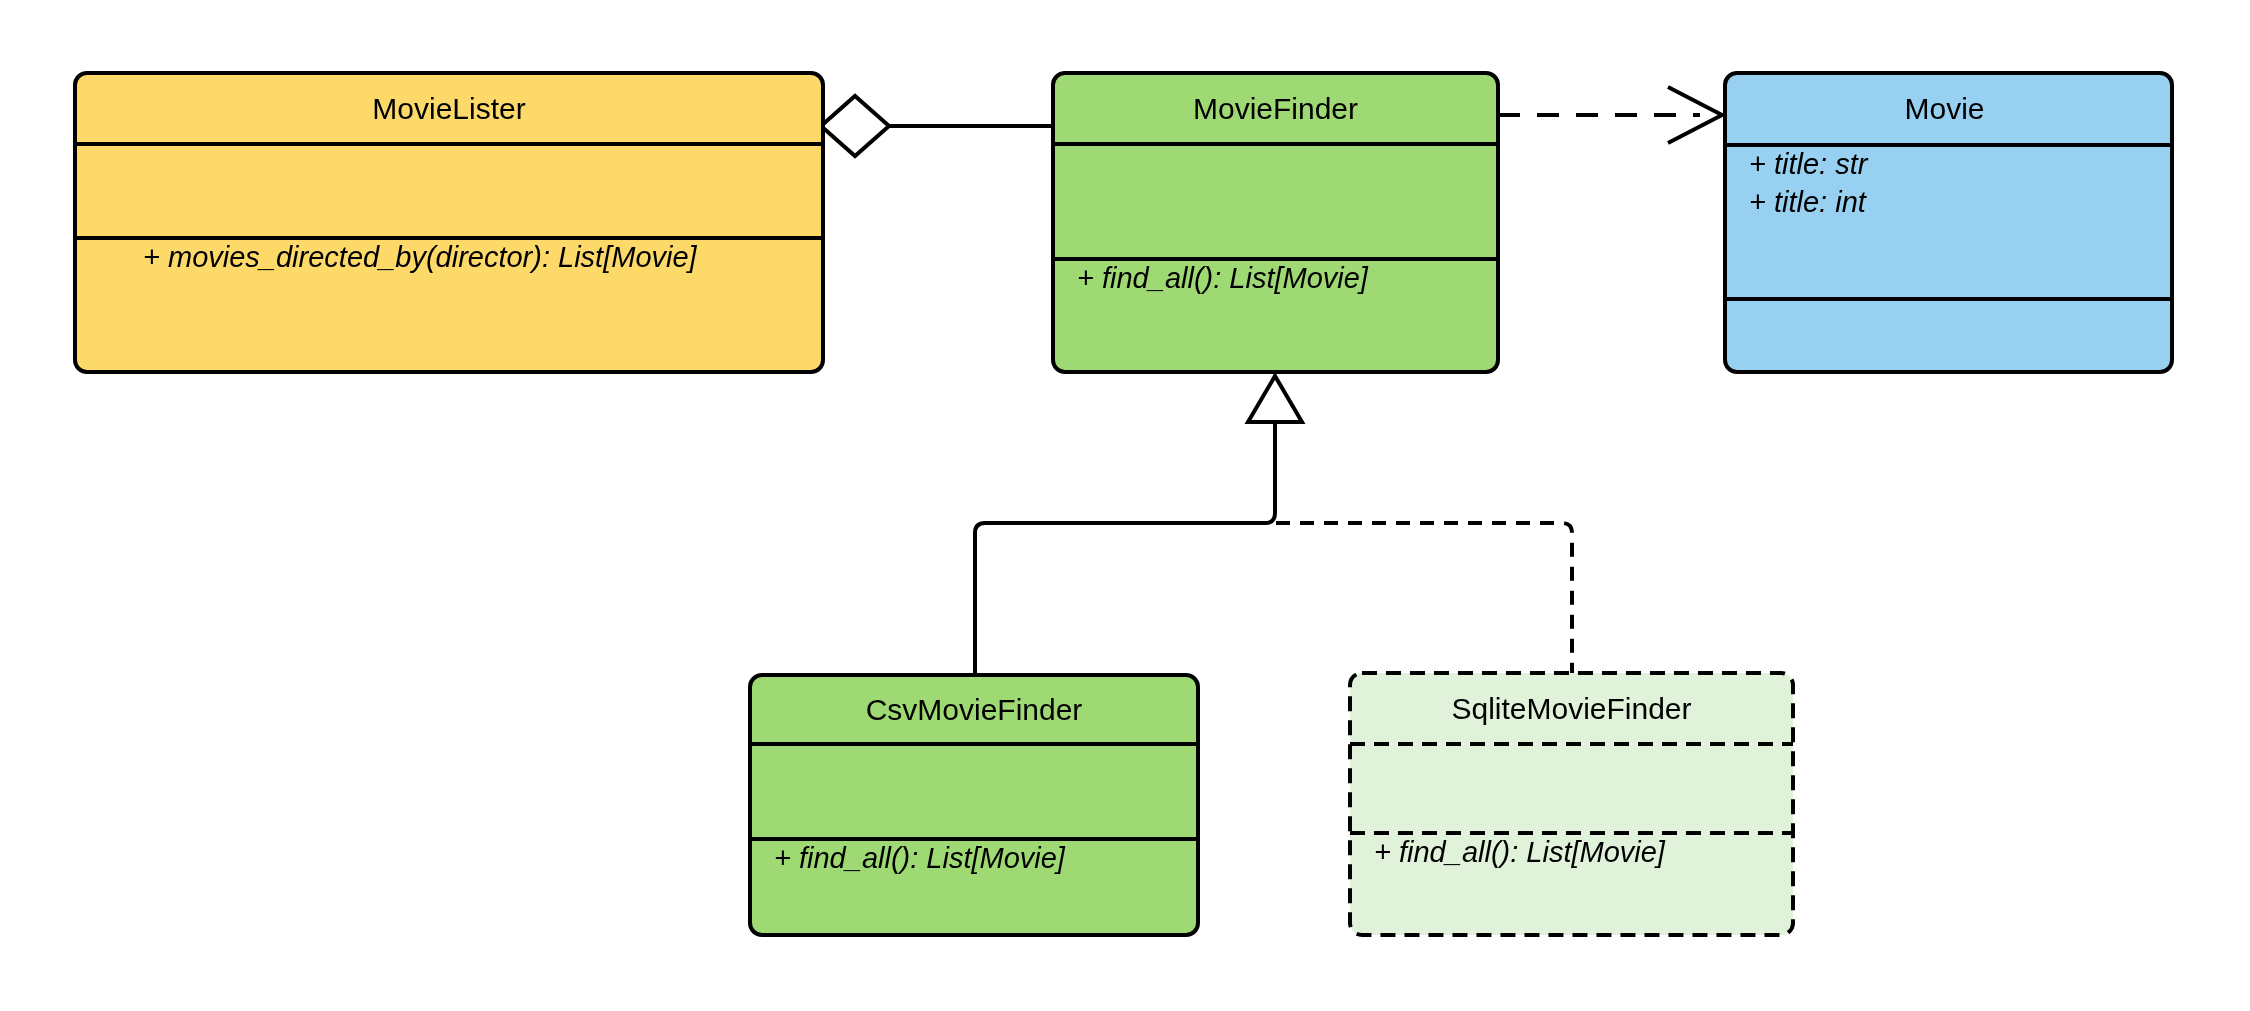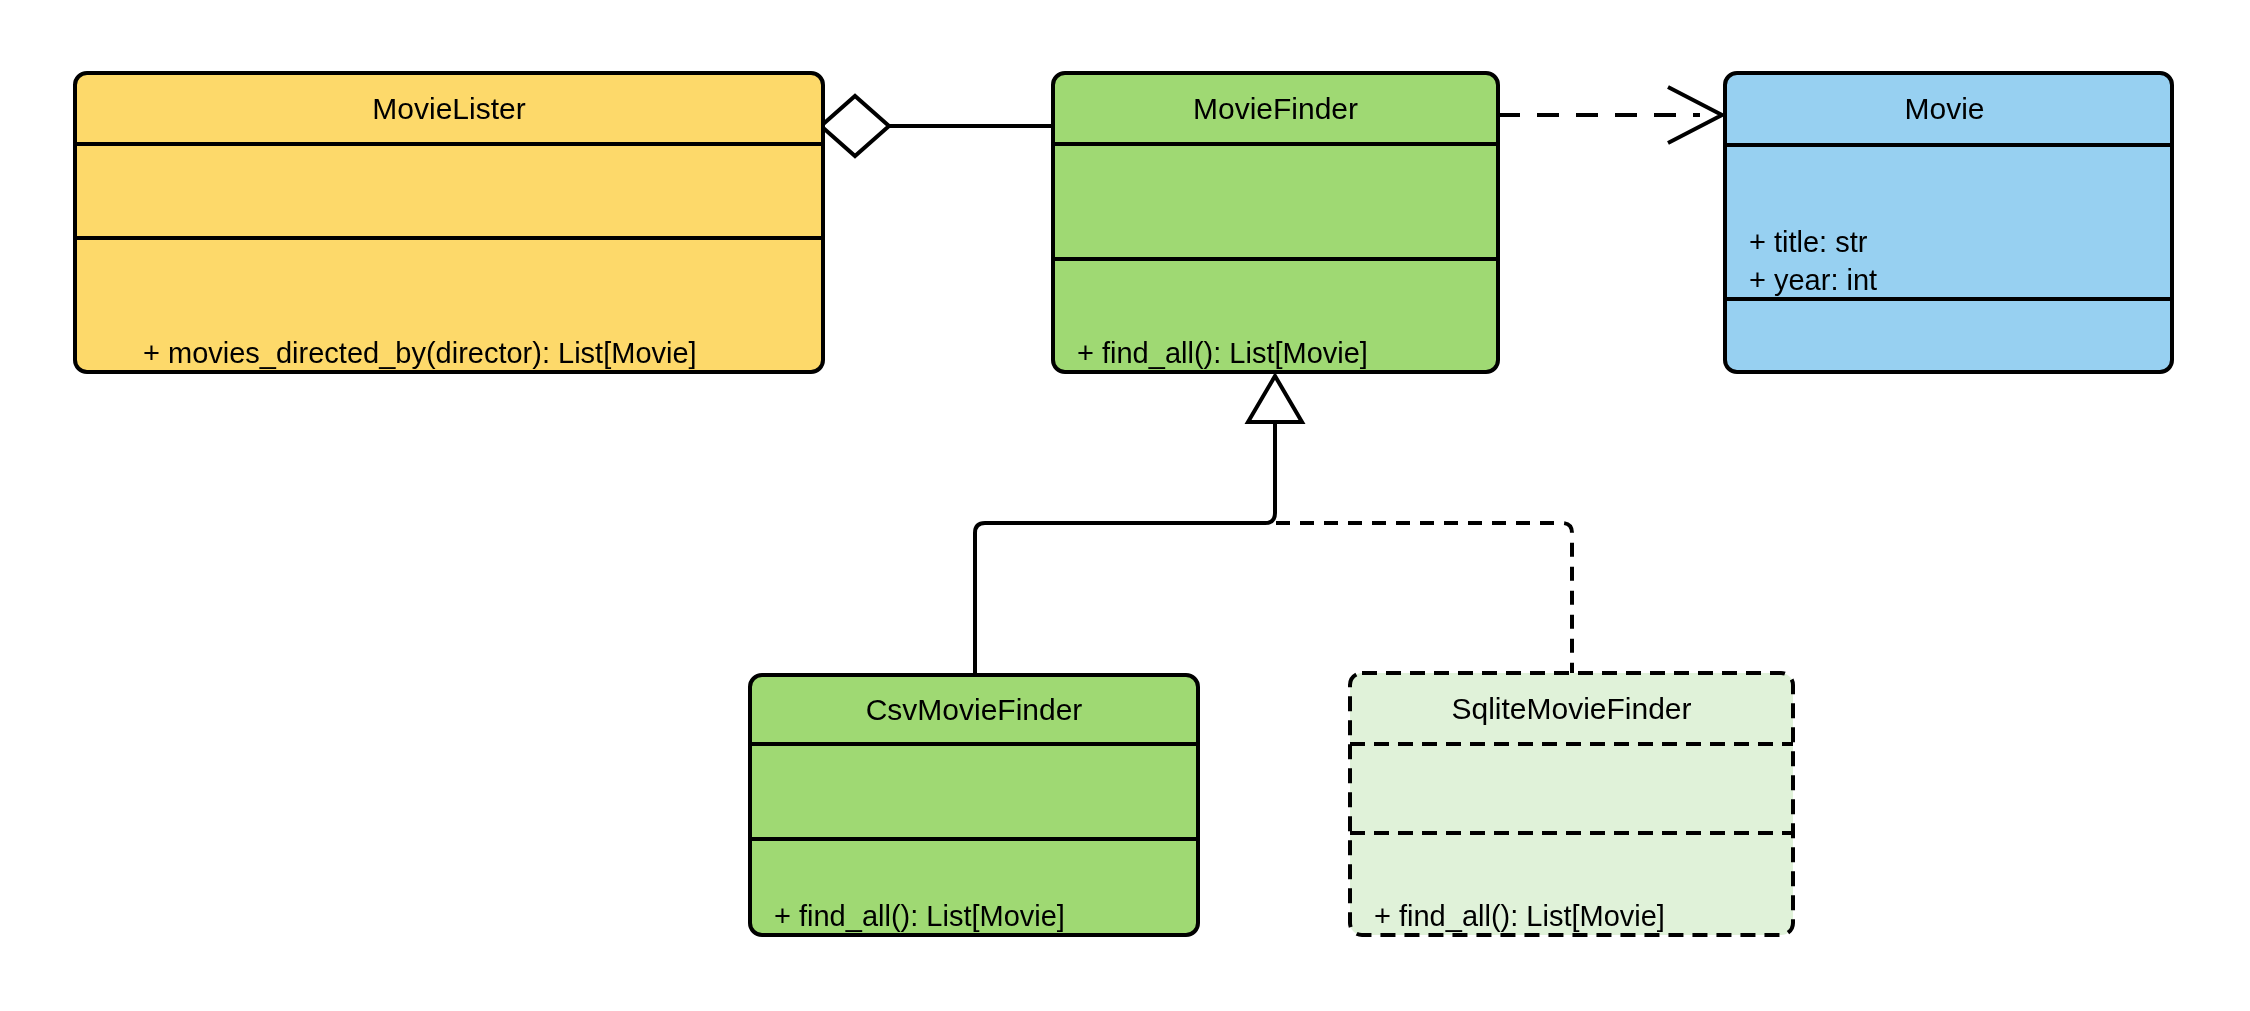--- a/index.html
+++ b/index.html
@@ -23,24 +23,25 @@
     display: flex;
     align-items: center;
     justify-content: center;
     font-size: 30px;
     line-height: 34px;
     white-space: nowrap;
   }
   .member-block {
     display: flex;
     flex-direction: column;
-    justify-content: flex-end;
+    justify-content: flex-start;
     font-size: 29px;
     line-height: 38px;
     white-space: nowrap;
+    font-style: italic;
   }
 </style>
 </head>
 <body>
 
 <div class="canvas">
 
   <svg class="layer" width="2250" height="1011" viewBox="0 0 2250 1011">
 
     <g>
@@ -99,21 +100,21 @@
   </div>
 
   <div class="overlay class-title" style="left:1053px; top:73px; width:445px; height:71px;">MovieFinder</div>
   <div class="overlay member-block" style="left:1077px; top:259px; width:410px; height:113px;">
     <div>+ find_all(): List[Movie]</div>
   </div>
 
   <div class="overlay class-title" style="left:1721px; top:73px; width:447px; height:72px;">Movie</div>
   <div class="overlay member-block" style="left:1749px; top:145px; width:410px; height:154px;">
     <div>+ title: str</div>
-    <div>+ year: int</div>
+    <div>+ title: int</div>
   </div>
 
   <div class="overlay class-title" style="left:750px; top:675px; width:448px; height:69px;">CsvMovieFinder</div>
   <div class="overlay member-block" style="left:774px; top:839px; width:415px; height:96px;">
     <div>+ find_all(): List[Movie]</div>
   </div>
 
   <div class="overlay class-title" style="left:1350px; top:673px; width:443px; height:71px;">SqliteMovieFinder</div>
   <div class="overlay member-block" style="left:1374px; top:833px; width:410px; height:102px;">
     <div>+ find_all(): List[Movie]</div>

